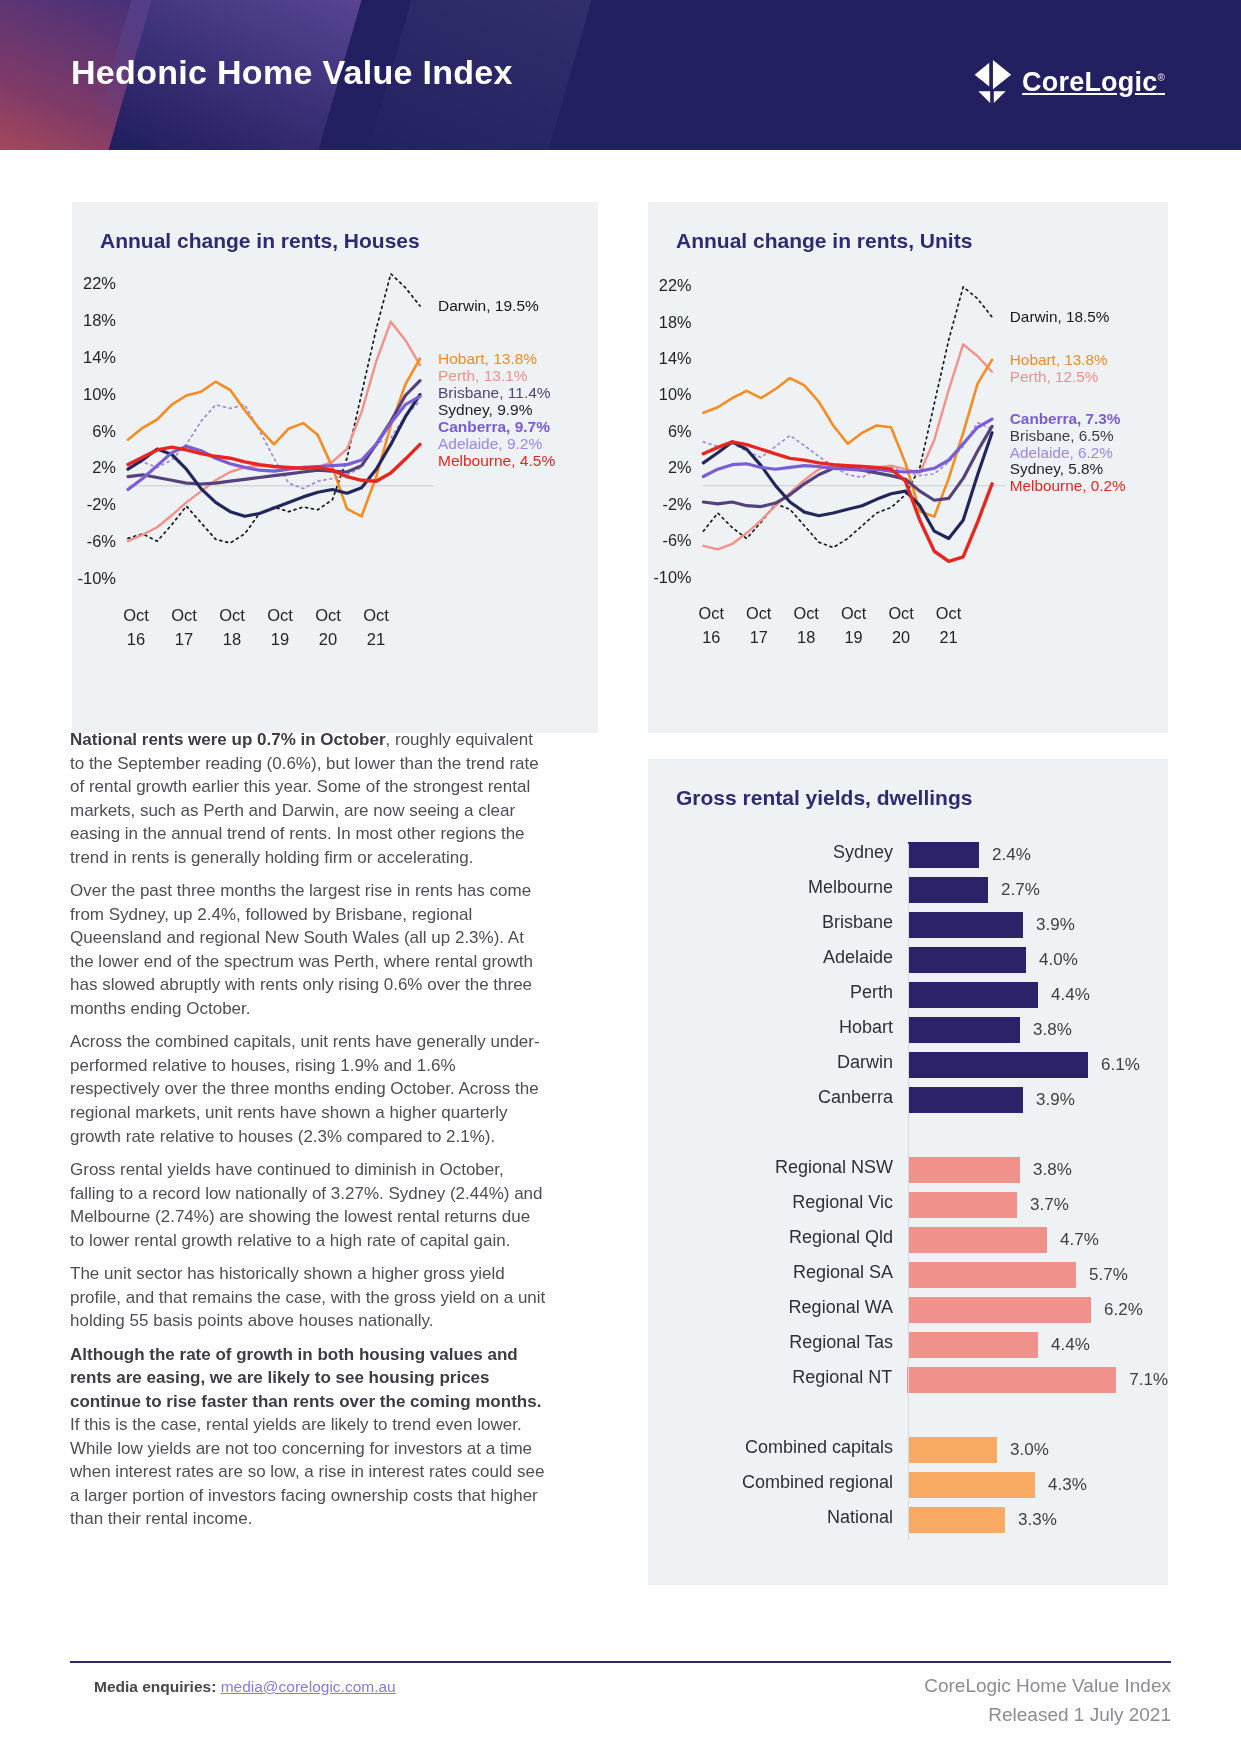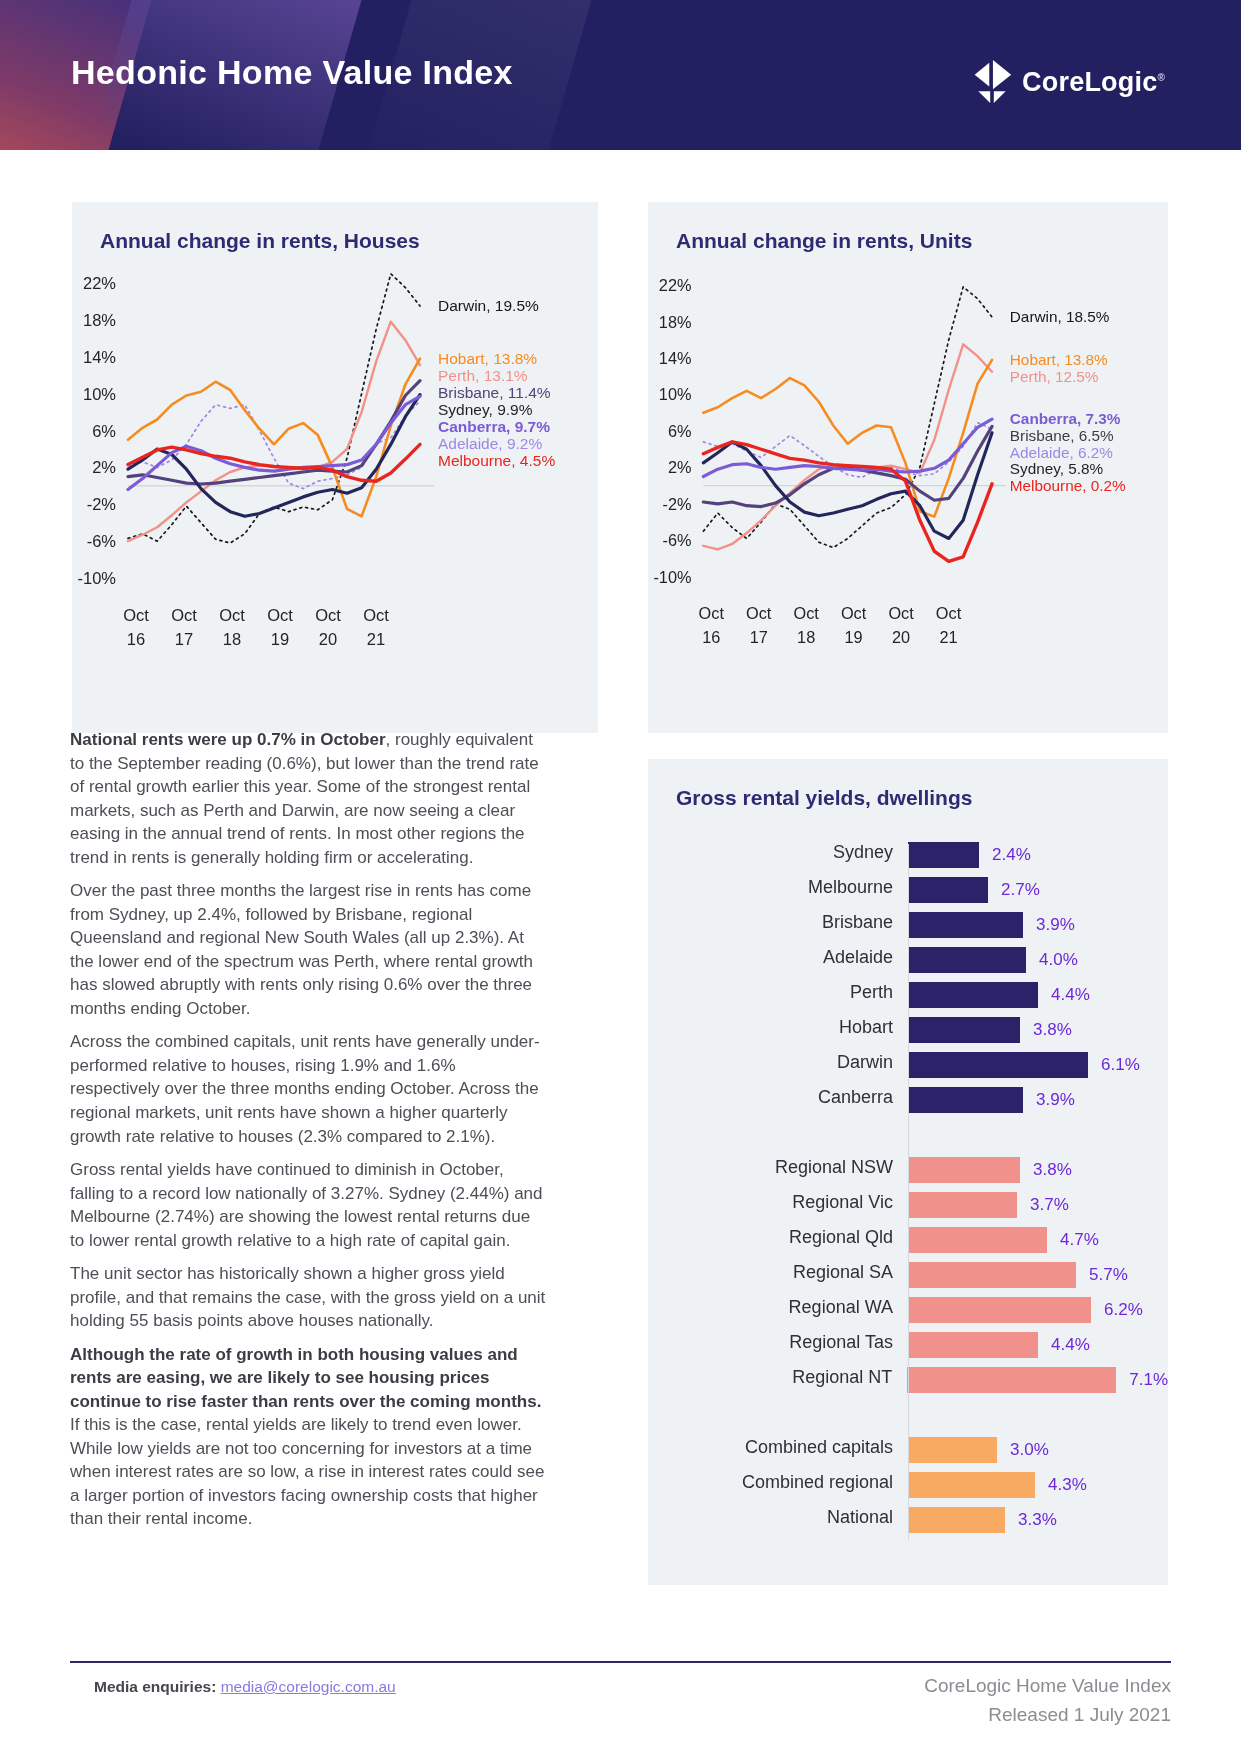--- a/index.html
+++ b/index.html
@@ -7,42 +7,42 @@
   .page { position:relative; width:1241px; height:1754px; background:#ffffff; overflow:hidden; }
 
   
   .header { position:absolute; top:0; left:0; width:1241px; height:150px; background:#232061; overflow:hidden; }
   .stripe { position:absolute; top:-20px; bottom:-20px; transform:skewX(-16deg); }
   .s1 { left:-70px; width:200px; background:linear-gradient(200deg,#3a2f7e 0%,#7e3a68 55%,#c4544f 100%); }
   .s2 { left:110px; width:230px; background:linear-gradient(200deg,#5d4898 0%, rgba(93,72,152,0) 85%); }
   .s3 { left:390px; width:180px; background:linear-gradient(200deg, rgba(255,255,255,0.07), rgba(255,255,255,0)); }
   .header-title { position:absolute; left:71px; top:53px; font-size:34px; font-weight:600; color:#ffffff; letter-spacing:.3px; }
   .logo { position:absolute; right:76px; top:56px; display:flex; align-items:center; gap:9px; }
-  .logo-text { font-size:27px; font-weight:600; color:#ffffff; letter-spacing:.2px; }
+  .logo-text { font-size:27px; font-weight:600; color:#ffffff; letter-spacing:.2px;text-decoration:underline; }
   .logo-reg { font-size:10px; color:#cfcfe6; vertical-align:super; }
 
   
   .panel { position:absolute; background:#eff2f4; }
   .panel-houses { left:72px; top:202px; width:526px; height:531px; }
   .panel-units  { left:648px; top:202px; width:520px; height:531px; }
   .panel-bars   { left:648px; top:759px; width:520px; height:826px; }
   .panel-title { padding:27px 16px 0 28px; font-size:21px; font-weight:600; color:#2e2a74; }
   .chart-svg { display:block; margin-top:16px; }
   .chart-svg text { font-family:"Liberation Sans", sans-serif; }
   .chart-svg .tick { font-size:16.5px; fill:#242428; }
   .chart-svg .slabel { font-size:15.5px; }
 
   
   .bars { position:relative; margin:32px 0 0 20px; }
   .bar-axis { position:absolute; left:240px; top:2px; bottom:2px; width:1px; background:#d5d9dd; }
   .bar-row { display:flex; align-items:flex-start; height:35px; }
   .bar-label { width:240px; text-align:right; padding-right:15px; font-size:18px; color:#2f2f38; }
   .bar-rail { display:flex; align-items:center; }
   .bar { height:26px; }
-  .bar-value { font-size:17px; color:#6d28d9; margin-left:13px; white-space:nowrap; }
+  .bar-value { font-size:17px; color:#404040; margin-left:13px; white-space:nowrap; }
   .bar-gap { height:35px; }
 
   
   .body-col { position:absolute; left:70px; top:728px; width:476px; }
   .body-col p { margin:0 0 10px; font-size:17px; line-height:1.385; color:#4e4e57; }
   .body-col strong { color:#3c3c45; }
 
   
   .footer-rule { position:absolute; left:70px; top:1661px; width:1101px; height:2px; background:#2b2968; }
   .footer-left { position:absolute; left:70px; top:1678px; font-size:15.5px; color:#4e4e57; }

